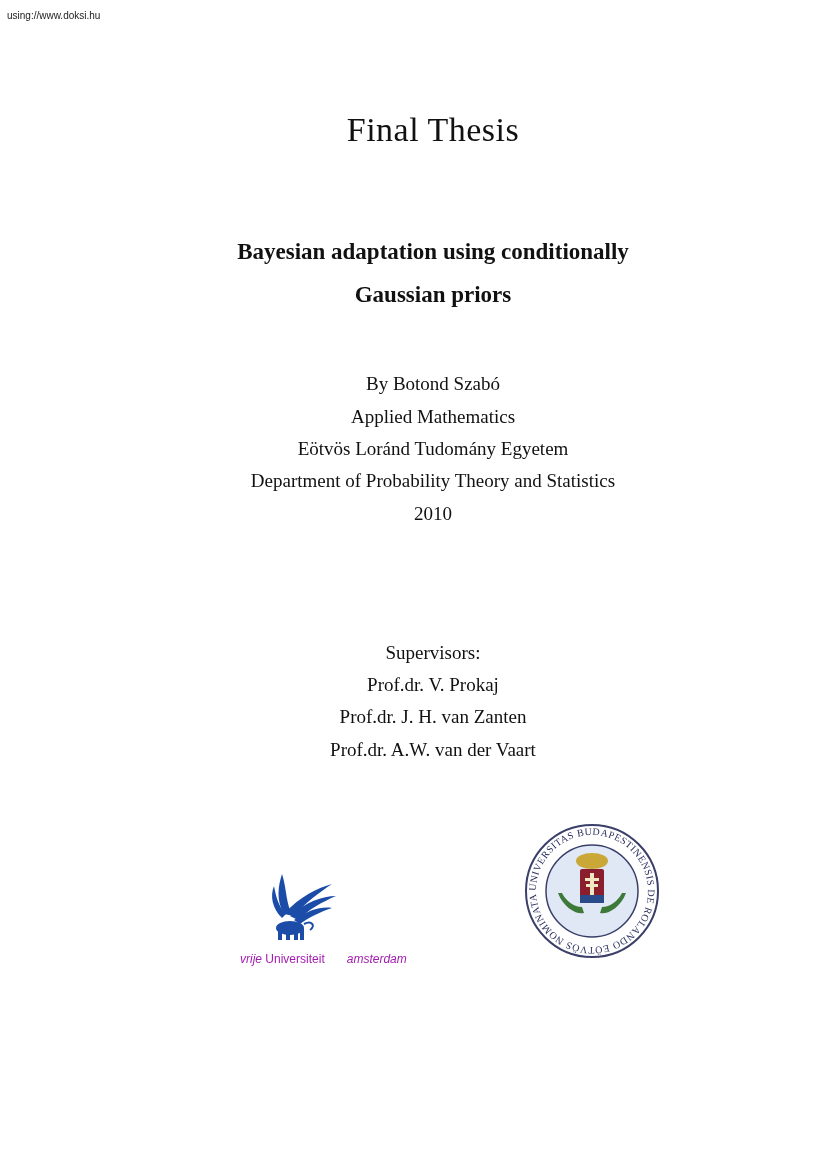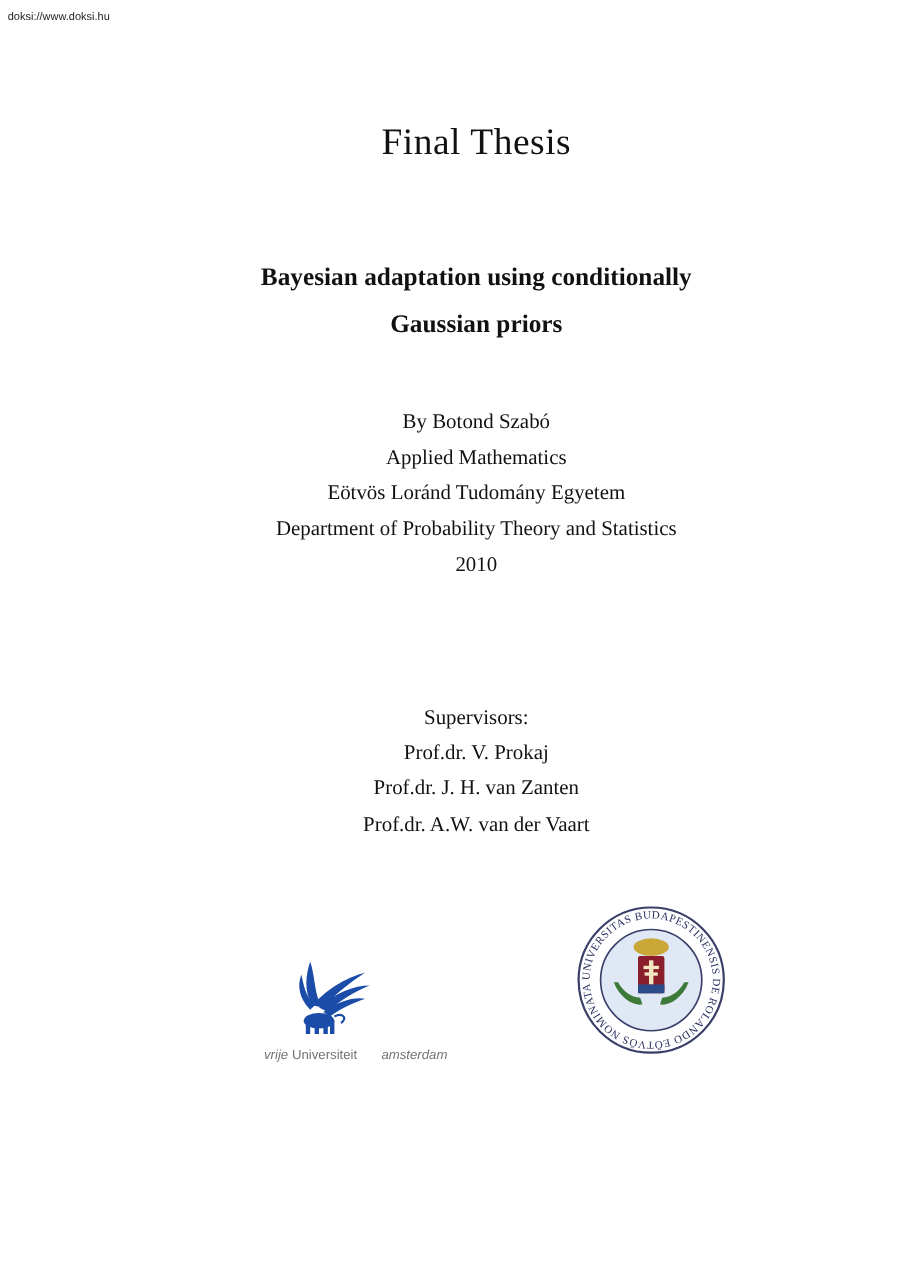--- a/index.html
+++ b/index.html
@@ -8,29 +8,29 @@
   .url { position: absolute; left: 7px; top: 10px; font-family: "Liberation Sans", sans-serif;
          font-size: 10px; color: #222; }
   .center { position: absolute; left: 0; width: 866px; text-align: center; }
   .title { top: 111px; font-size: 34px; font-family: "Liberation Serif", serif; letter-spacing: 0.5px; }
   .subtitle { font-family: "Liberation Serif", serif; font-weight: bold; font-size: 23px; }
   .sub1 { top: 239px; }
   .sub2 { top: 282px; }
   .info { font-family: "Liberation Serif", serif; font-size: 19px; }
   .logo-vu { position: absolute; left: 240px; top: 866px; width: 170px; height: 105px; }
   .vu-text { position: absolute; left: 0; top: 86px; font-family: "Liberation Sans", sans-serif;
-             font-size: 12px; color: #737373; white-space: nowrap; }
+             font-size: 12px; color: #a21caf; white-space: nowrap; }
   .vu-text .it { font-style: italic; }
   .vu-text .sp { display: inline-block; width: 22px; }
   .seal { position: absolute; left: 524px; top: 823px; width: 136px; height: 136px; }
 </style>
 </head>
 <body>
 
-<div class="url">doksi://www.doksi.hu</div>
+<div class="url">using://www.doksi.hu</div>
 
 <div class="center title">Final Thesis</div>
 <div class="center subtitle sub1">Bayesian adaptation using conditionally</div>
 <div class="center subtitle sub2">Gaussian priors</div>
 
 <div class="center info" style="top:373px">By Botond Szabó</div>
 <div class="center info" style="top:406px">Applied Mathematics</div>
 <div class="center info" style="top:438px">Eötvös Loránd Tudomány Egyetem</div>
 <div class="center info" style="top:470px">Department of Probability Theory and Statistics</div>
 <div class="center info" style="top:503px">2010</div>

